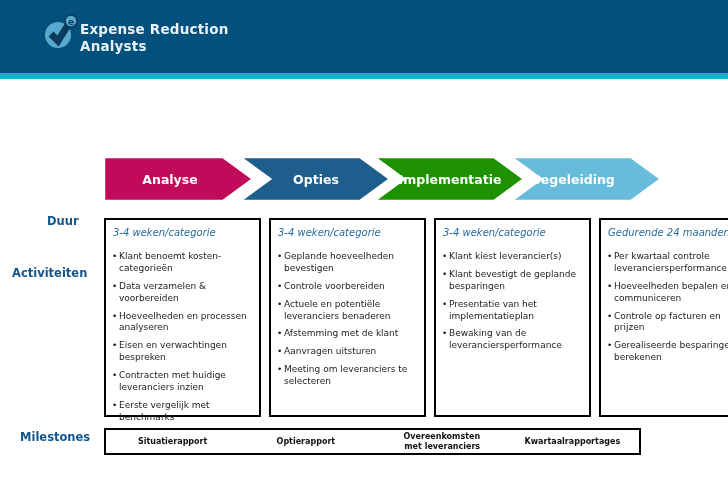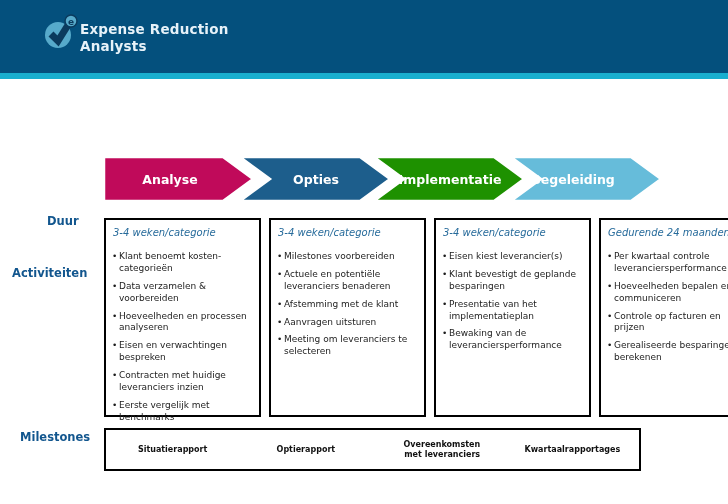--- a/index.html
+++ b/index.html
@@ -33,21 +33,21 @@
         display:flex;gap:8px;box-sizing:border-box;}
   .col{flex:1;border:2px solid #000;background:#fff;box-sizing:border-box;
        padding:5px 5px 5px 6px;}
   .col-head{font-size:10px;font-style:italic;color:#276B9B;margin:2px 0 13px 1px;}
   .col ul{list-style:none;margin:0;padding:0;font-size:9px;line-height:1.32;color:#1c1c1c;}
   .col li{position:relative;padding-left:7px;}
   .col li::before{content:"\2022";position:absolute;left:0;top:0;}
   .col li + li{margin-top:6px;}
 
   
-  .milestones-box{position:absolute;left:104px;top:428px;width:537px;height:43px;
+  .milestones-box{position:absolute;left:104px;top:428px;width:537px;height:27px;
         border:2px solid #000;background:#fff;box-sizing:border-box;display:flex;}
   .ms-cell{flex:1;display:flex;align-items:center;justify-content:center;
         font-size:8px;font-weight:bold;color:#111;text-align:center;line-height:1.25;}
   .ms-cell .wrap{width:82px;text-align:right;}
 </style>
 </head>
 <body>
 
 <div class="slide">
 
@@ -93,32 +93,33 @@
         <li>Hoeveelheden en processen analyseren</li>
         <li>Eisen en verwachtingen bespreken</li>
         <li>Contracten met huidige leveranciers inzien</li>
         <li>Eerste vergelijk met benchmarks</li>
       </ul>
     </div>
 
     <div class="col">
       <div class="col-head">3-4 weken/categorie</div>
       <ul>
-        <li>Milestones voorbereiden</li>
+        <li>Geplande hoeveelheden bevestigen</li>
+        <li>Controle voorbereiden</li>
         <li>Actuele en potentiële leveranciers benaderen</li>
         <li>Afstemming met de klant</li>
         <li>Aanvragen uitsturen</li>
         <li>Meeting om leveranciers te selecteren</li>
       </ul>
     </div>
 
     <div class="col">
       <div class="col-head">3-4 weken/categorie</div>
       <ul>
-        <li>Eisen kiest leverancier(s)</li>
+        <li>Klant kiest leverancier(s)</li>
         <li>Klant bevestigt de geplande besparingen</li>
         <li>Presentatie van het implementatieplan</li>
         <li>Bewaking van de leveranciersperformance</li>
       </ul>
     </div>
 
     <div class="col">
       <div class="col-head">Gedurende 24 maanden</div>
       <ul>
         <li>Per kwartaal controle leveranciersperformance</li>

